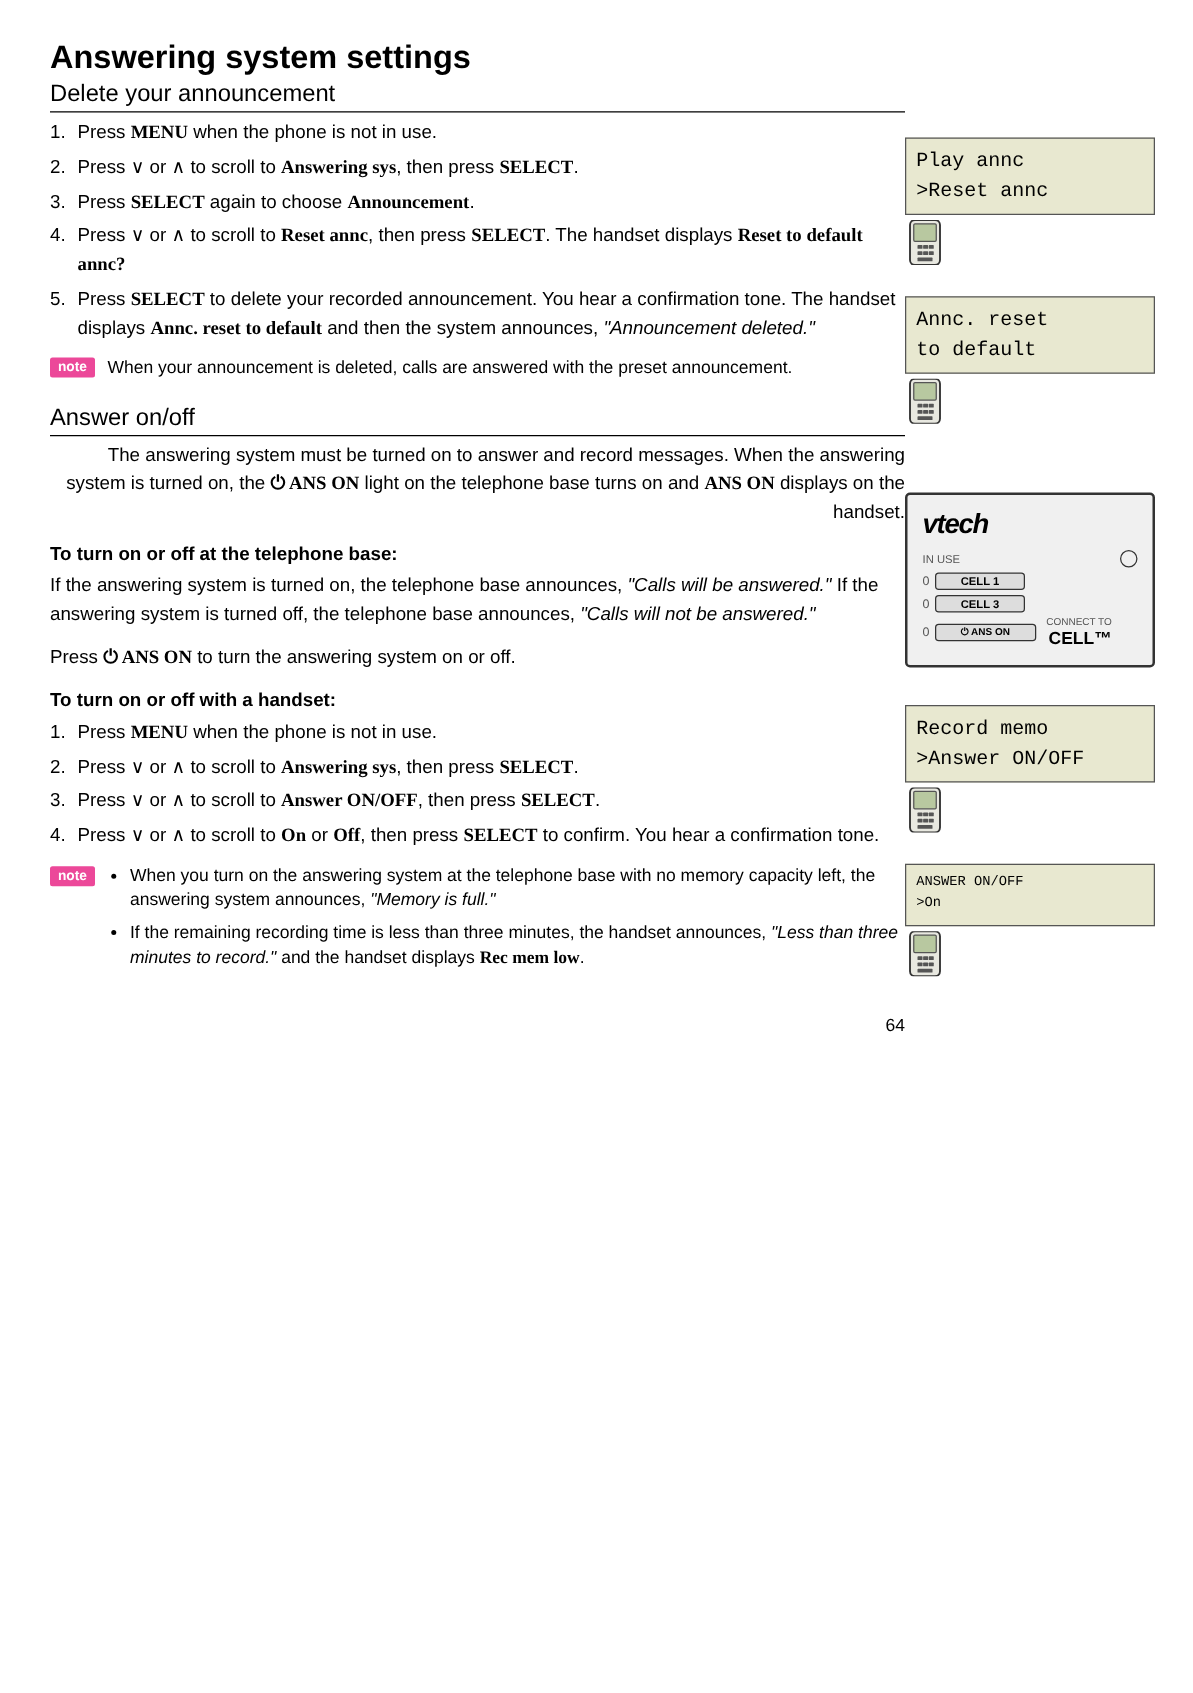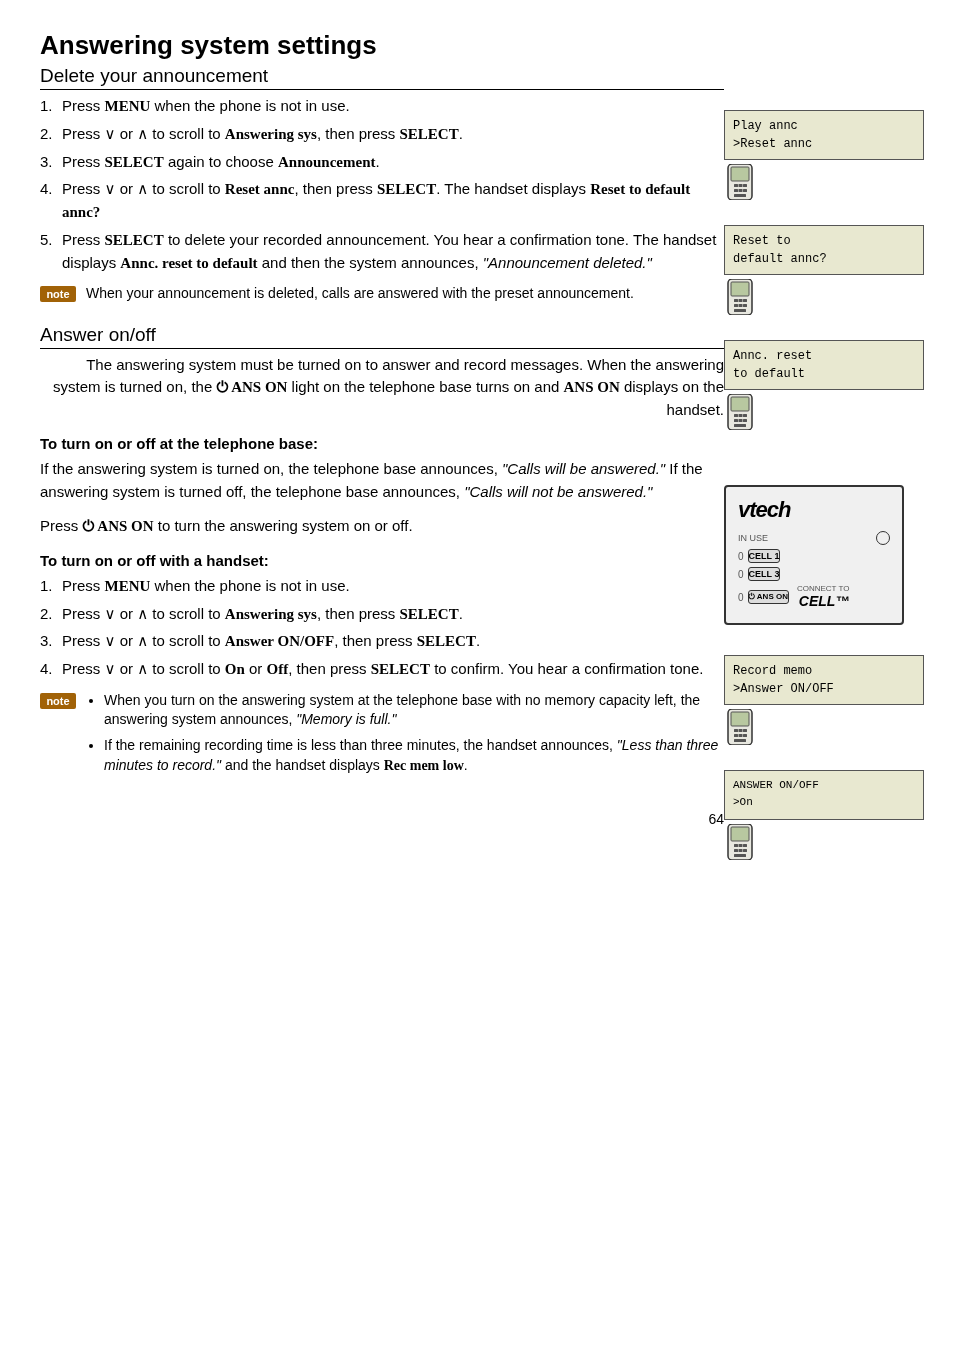--- a/index.html
+++ b/index.html
@@ -68,21 +68,21 @@
     b { font-weight: bold; font-family: Liberation Serif, serif; }
     i { font-style: italic; }
     .note-box {
       display: flex;
       align-items: flex-start;
       gap: 10px;
       margin-top: 10px;
       margin-bottom: 20px;
     }
     .note-label {
-      background: #a16207;
+      background: #ec4899;
       color: #fff;
       font-size: 11px;
       font-weight: bold;
       padding: 2px 5px;
       border-radius: 2px;
       min-width: 36px;
       text-align: center;
       margin-top: 2px;
     }
     .note-content {
@@ -94,42 +94,42 @@
       padding-left: 18px;
     }
     .note-content ul li {
       margin-bottom: 6px;
     }
     
     .lcd-screen {
       border: 1.5px solid #555;
       background: #e8e8d0;
       font-family: 'Courier New', monospace;
-      font-size: 12px;
+      font-size: 16px;
       padding: 6px 8px;
       min-height: 50px;
       margin-bottom: 4px;
       line-height: 1.5;
     }
     .screen-icon {
       font-size: 18px;
       margin-top: 4px;
       color: #333;
     }
     .screen-block {
       margin-bottom: 10px;
     }
     
     .phone-base {
       border: 2px solid #333;
       border-radius: 4px;
       background: #f0f0f0;
       padding: 10px 12px;
       margin-bottom: 10px;
-      width: 180px;
+      width: 200px;
     }
     .phone-brand {
       font-size: 22px;
       font-weight: bold;
       font-style: italic;
       color: #000;
       letter-spacing: -1px;
     }
     .phone-indicators {
       margin-top: 8px;
@@ -139,21 +139,21 @@
       align-items: center;
       font-size: 11px;
       margin-bottom: 4px;
       gap: 4px;
     }
     .indicator-btn {
       border: 1.5px solid #333;
       border-radius: 3px;
       background: #ddd;
       font-size: 9px;
-      padding: 1px 0;
+      padding: 1px 20px;
       font-weight: bold;
     }
     .page-number {
       text-align: right;
       margin-top: 30px;
       font-size: 14px;
     }
     .right-bottom {
       padding-top: 10px;
     }
@@ -263,120 +263,101 @@
           <rect x="14.5" y="20" width="4" height="3" rx="0.5" fill="#555"></rect>
           <rect x="19" y="20" width="4" height="3" rx="0.5" fill="#555"></rect>
           <rect x="10" y="25" width="4" height="3" rx="0.5" fill="#555"></rect>
           <rect x="14.5" y="25" width="4" height="3" rx="0.5" fill="#555"></rect>
           <rect x="19" y="25" width="4" height="3" rx="0.5" fill="#555"></rect>
           <rect x="10" y="30" width="12" height="3" rx="0.5" fill="#555"></rect>
         </svg>
       </div>
     </div>
 
+
     <div class="screen-block">
       <div class="lcd-screen">
-        <div>Reset to</div>
-        <div>default annc?</div>
+        <div>Annc. reset</div>
+        <div>to default</div>
       </div>
       <div class="screen-icon">
         <svg width="32" height="36" viewBox="0 0 32 36" fill="none" xmlns="http://www.w3.org/2000/svg">
           <rect x="4" y="0" width="24" height="36" rx="4" stroke="#333" stroke-width="1.5" fill="#e8e8e0"></rect>
           <rect x="7" y="3" width="18" height="14" rx="1" fill="#b8c8a0" stroke="#555" stroke-width="1"></rect>
           <rect x="10" y="20" width="4" height="3" rx="0.5" fill="#555"></rect>
           <rect x="14.5" y="20" width="4" height="3" rx="0.5" fill="#555"></rect>
           <rect x="19" y="20" width="4" height="3" rx="0.5" fill="#555"></rect>
           <rect x="10" y="25" width="4" height="3" rx="0.5" fill="#555"></rect>
           <rect x="14.5" y="25" width="4" height="3" rx="0.5" fill="#555"></rect>
           <rect x="19" y="25" width="4" height="3" rx="0.5" fill="#555"></rect>
           <rect x="10" y="30" width="12" height="3" rx="0.5" fill="#555"></rect>
         </svg>
       </div>
     </div>
 
-    <div class="screen-block">
+    <div class="phone-base" style="margin-top:30px;">
+      <div class="phone-brand">vtech</div>
+      <div class="phone-indicators">
+        <div class="indicator-row">
+          <span style="font-size:9px; color:#555;">IN USE</span>
+          <div style="margin-left:auto; width:14px; height:14px; border-radius:50%; border:1.5px solid #333; background:#f0f0f0;"></div>
+        </div>
+        <div class="indicator-row">
+          <span style="font-size:10px; color:#555;">0</span>
+          <span class="indicator-btn">CELL 1</span>
+        </div>
+        <div class="indicator-row">
+          <span style="font-size:10px; color:#555;">0</span>
+          <span class="indicator-btn">CELL 3</span>
+        </div>
+        <div class="indicator-row">
+          <span style="font-size:10px; color:#555;">0</span>
+          <span class="indicator-btn" style="font-size:8px;">⏻ <span>ANS ON</span></span>
+          <div style="margin-left:4px; text-align:right; line-height:1.1;">
+            <div style="font-size:8px; color:#555;">CONNECT TO</div>
+            <div style="font-size:14px; font-weight:bold; ">CELL™</div>
+          </div>
+        </div>
+      </div>
+    </div>
+
+    <div class="screen-block right-bottom">
       <div class="lcd-screen">
-        <div>Annc. reset</div>
-        <div>to default</div>
+        <div>Record memo</div>
+        <div>&gt;Answer ON/OFF</div>
       </div>
       <div class="screen-icon">
         <svg width="32" height="36" viewBox="0 0 32 36" fill="none" xmlns="http://www.w3.org/2000/svg">
           <rect x="4" y="0" width="24" height="36" rx="4" stroke="#333" stroke-width="1.5" fill="#e8e8e0"></rect>
           <rect x="7" y="3" width="18" height="14" rx="1" fill="#b8c8a0" stroke="#555" stroke-width="1"></rect>
           <rect x="10" y="20" width="4" height="3" rx="0.5" fill="#555"></rect>
           <rect x="14.5" y="20" width="4" height="3" rx="0.5" fill="#555"></rect>
           <rect x="19" y="20" width="4" height="3" rx="0.5" fill="#555"></rect>
           <rect x="10" y="25" width="4" height="3" rx="0.5" fill="#555"></rect>
           <rect x="14.5" y="25" width="4" height="3" rx="0.5" fill="#555"></rect>
           <rect x="19" y="25" width="4" height="3" rx="0.5" fill="#555"></rect>
           <rect x="10" y="30" width="12" height="3" rx="0.5" fill="#555"></rect>
         </svg>
       </div>
     </div>
 
-    <div class="phone-base" style="margin-top:30px;">
-      <div class="phone-brand">vtech</div>
-      <div class="phone-indicators">
-        <div class="indicator-row">
-          <span style="font-size:9px; color:#555;">IN USE</span>
-          <div style="margin-left:auto; width:14px; height:14px; border-radius:50%; border:1.5px solid #333; background:#f0f0f0;"></div>
-        </div>
-        <div class="indicator-row">
-          <span style="font-size:10px; color:#555;">0</span>
-          <span class="indicator-btn">CELL 1</span>
-        </div>
-        <div class="indicator-row">
-          <span style="font-size:10px; color:#555;">0</span>
-          <span class="indicator-btn">CELL 3</span>
-        </div>
-        <div class="indicator-row">
-          <span style="font-size:10px; color:#555;">0</span>
-          <span class="indicator-btn" style="font-size:8px;">⏻ <span>ANS ON</span></span>
-          <div style="margin-left:4px; text-align:right; line-height:1.1;">
-            <div style="font-size:8px; color:#555;">CONNECT TO</div>
-            <div style="font-size:14px; font-weight:bold; font-style:italic;">CELL™</div>
-          </div>
-        </div>
-      </div>
-    </div>
-
-    <div class="screen-block right-bottom">
-      <div class="lcd-screen">
-        <div>Record memo</div>
-        <div>&gt;Answer ON/OFF</div>
+    <div class="screen-block">
+      <div class="lcd-screen" style="font-size:11px;">
+        <div>ANSWER ON/OFF</div>
+        <div>&gt;On</div>
       </div>
       <div class="screen-icon">
         <svg width="32" height="36" viewBox="0 0 32 36" fill="none" xmlns="http://www.w3.org/2000/svg">
           <rect x="4" y="0" width="24" height="36" rx="4" stroke="#333" stroke-width="1.5" fill="#e8e8e0"></rect>
           <rect x="7" y="3" width="18" height="14" rx="1" fill="#b8c8a0" stroke="#555" stroke-width="1"></rect>
           <rect x="10" y="20" width="4" height="3" rx="0.5" fill="#555"></rect>
           <rect x="14.5" y="20" width="4" height="3" rx="0.5" fill="#555"></rect>
           <rect x="19" y="20" width="4" height="3" rx="0.5" fill="#555"></rect>
           <rect x="10" y="25" width="4" height="3" rx="0.5" fill="#555"></rect>
           <rect x="14.5" y="25" width="4" height="3" rx="0.5" fill="#555"></rect>
           <rect x="19" y="25" width="4" height="3" rx="0.5" fill="#555"></rect>
           <rect x="10" y="30" width="12" height="3" rx="0.5" fill="#555"></rect>
         </svg>
       </div>
     </div>
 
-    <div class="screen-block">
-      <div class="lcd-screen" style="font-size:11px;">
-        <div>ANSWER ON/OFF</div>
-        <div>&gt;On</div>
-      </div>
-      <div class="screen-icon">
-        <svg width="32" height="36" viewBox="0 0 32 36" fill="none" xmlns="http://www.w3.org/2000/svg">
-          <rect x="4" y="0" width="24" height="36" rx="4" stroke="#333" stroke-width="1.5" fill="#e8e8e0"></rect>
-          <rect x="7" y="3" width="18" height="14" rx="1" fill="#b8c8a0" stroke="#555" stroke-width="1"></rect>
-          <rect x="10" y="20" width="4" height="3" rx="0.5" fill="#555"></rect>
-          <rect x="14.5" y="20" width="4" height="3" rx="0.5" fill="#555"></rect>
-          <rect x="19" y="20" width="4" height="3" rx="0.5" fill="#555"></rect>
-          <rect x="10" y="25" width="4" height="3" rx="0.5" fill="#555"></rect>
-          <rect x="14.5" y="25" width="4" height="3" rx="0.5" fill="#555"></rect>
-          <rect x="19" y="25" width="4" height="3" rx="0.5" fill="#555"></rect>
-          <rect x="10" y="30" width="12" height="3" rx="0.5" fill="#555"></rect>
-        </svg>
-      </div>
-    </div>
-
   </div>
 </div>
 
 </body></html>

